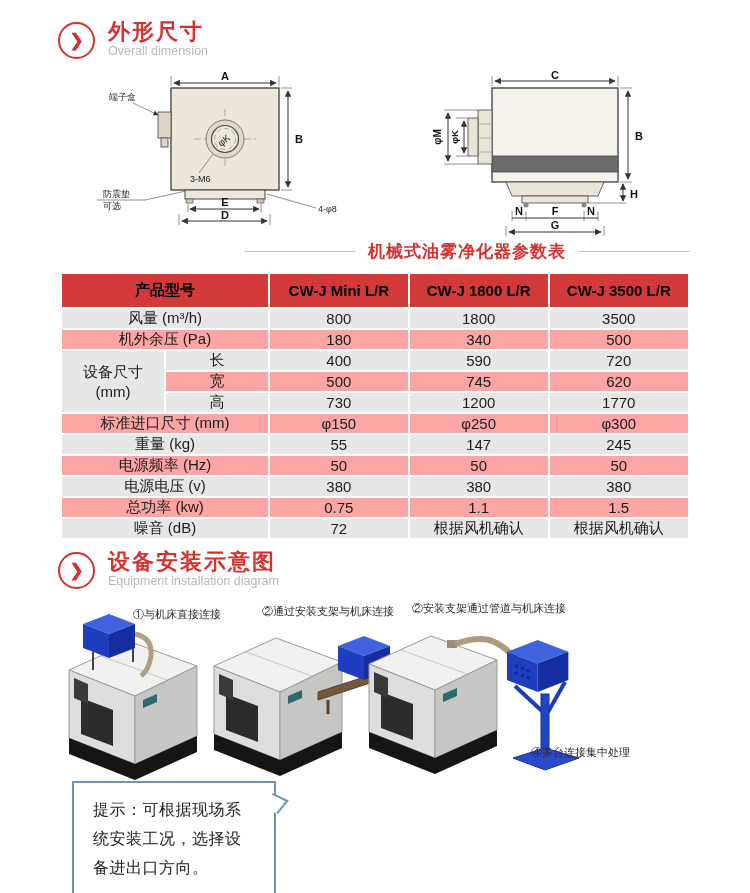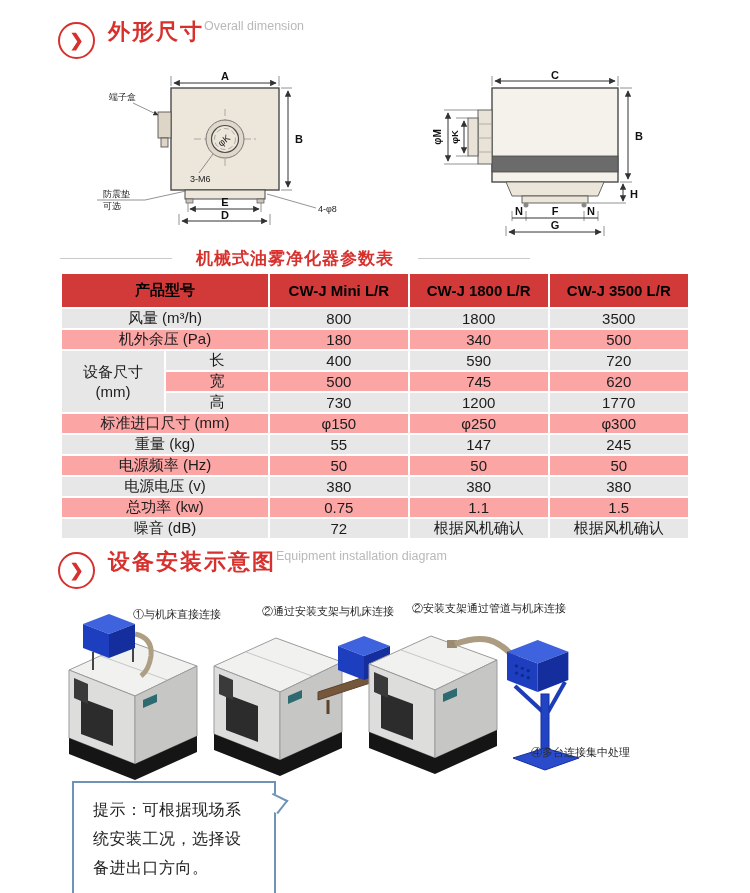--- a/index.html
+++ b/index.html
@@ -4,35 +4,35 @@
 <style>
   html,body{margin:0;padding:0;background:#fff;}
   .page{position:relative;width:750px;height:893px;background:#fff;overflow:hidden;
         font-family:"Liberation Sans",sans-serif;color:#1c1c1c;}
 
   
   .sec-head{position:absolute;display:flex;align-items:flex-start;gap:13px;}
   .sec-icon{width:33px;height:33px;border:2.5px solid #d7312e;border-radius:50%;
             display:flex;align-items:center;justify-content:center;color:#d7312e;
             font-size:17px;font-weight:bold;margin-top:3px;}
-  .sec-text{display:flex;flex-direction:row;}
+  .sec-text{display:flex;flex-direction:column;}
   .sec-title{font-size:22px;font-weight:bold;color:#d7312e;letter-spacing:2px;line-height:1.15;}
   .sec-sub{font-size:12.5px;color:#b9b9b9;margin-top:0px;text-align:center;}
 
   
   .diag{position:absolute;}
   .diag .ext{stroke:#777;stroke-width:.8;}
   .diag .dim{stroke:#333;stroke-width:1;fill:none;}
   .diag .dlab{font-weight:bold;font-size:11px;fill:#111;}
   .diag .slab{font-size:9px;fill:#222;}
   .diag text{font-family:"Liberation Sans",sans-serif;}
 
   
-  .tbl-title{position:absolute;top:247px;left:60px;width:630px;display:flex;
-             align-items:center;justify-content:flex-start;gap:24px;}
+  .tbl-title{position:absolute;top:240px;left:60px;width:630px;display:flex;
+             align-items:center;justify-content:flex-end;gap:12px;}
   .tbl-title .rule{height:1px;background:#c9c9c9;width:112px;}
   .tbl-title .txt{font-size:17px;font-weight:bold;color:#d7312e;letter-spacing:1px;}
 
   
   table.spec{position:absolute;top:272px;left:60px;width:630px;border-collapse:separate;
              border-spacing:2px;table-layout:fixed;font-size:15px;}
   .spec th{background:#d23a3a;color:#000000;font-weight:bold;height:31px;font-size:15px;}
   .spec td{text-align:center;height:18.5px;padding:0 2px;background:#fca5a5;}
   .spec tr.g td{background:#e7e7e7;margin-top:8px;}
   .spec td.grp{white-space:pre-line;line-height:1.3;}

